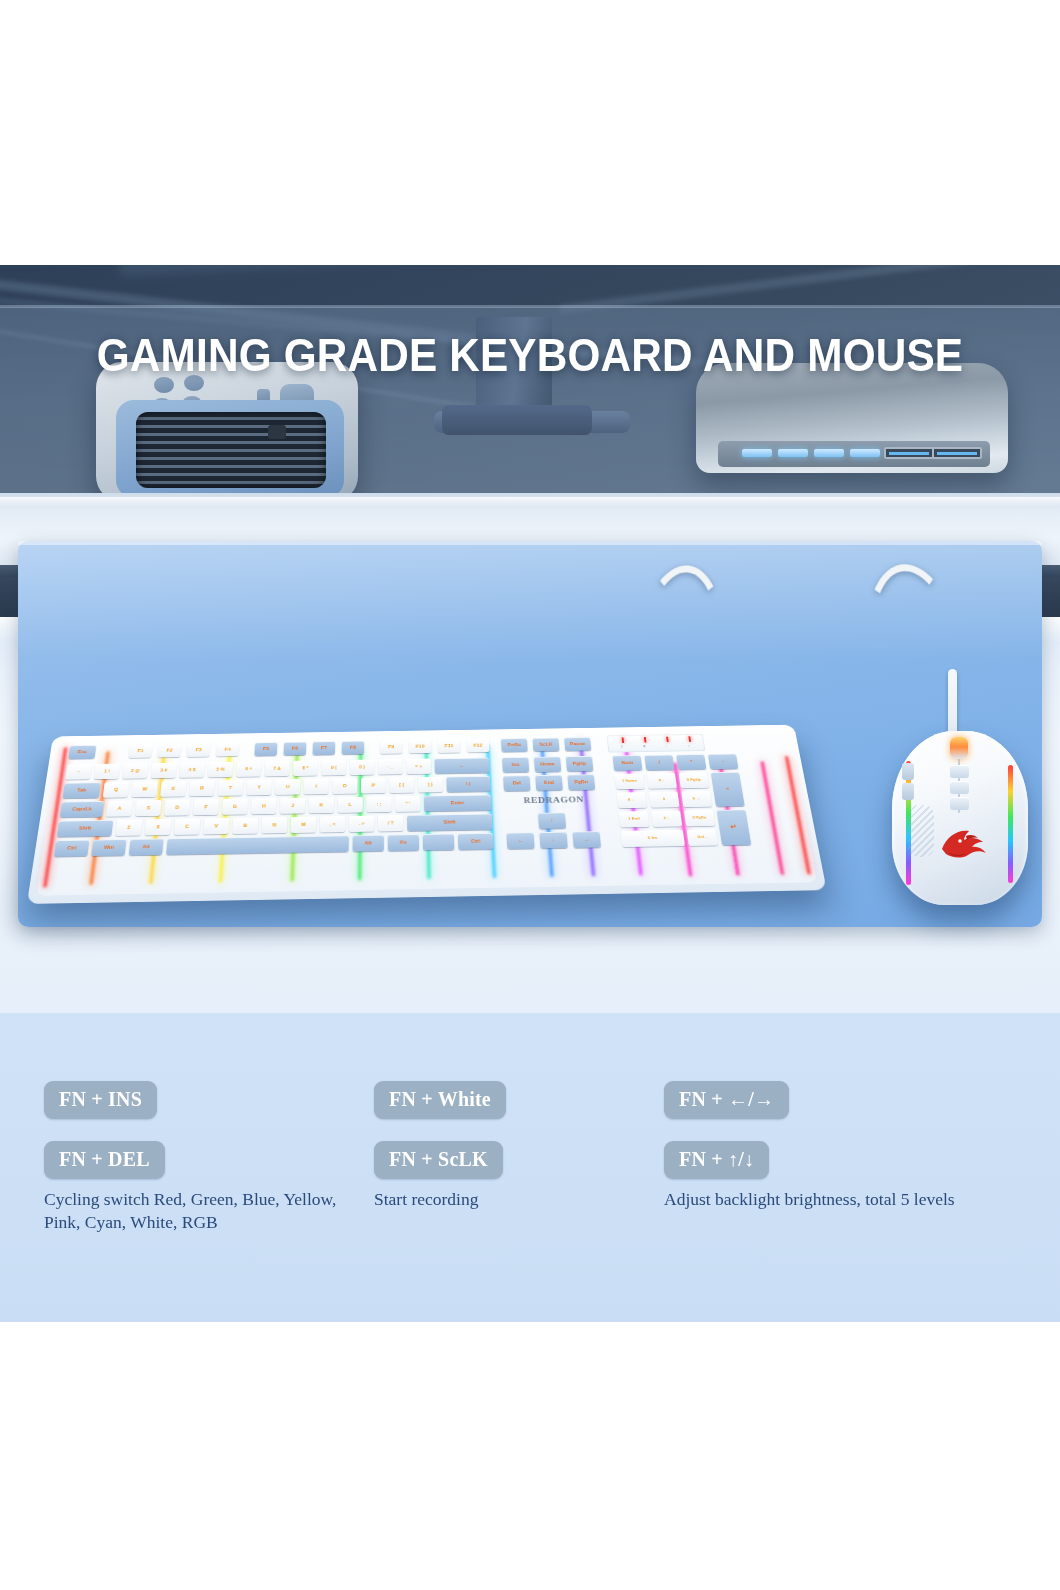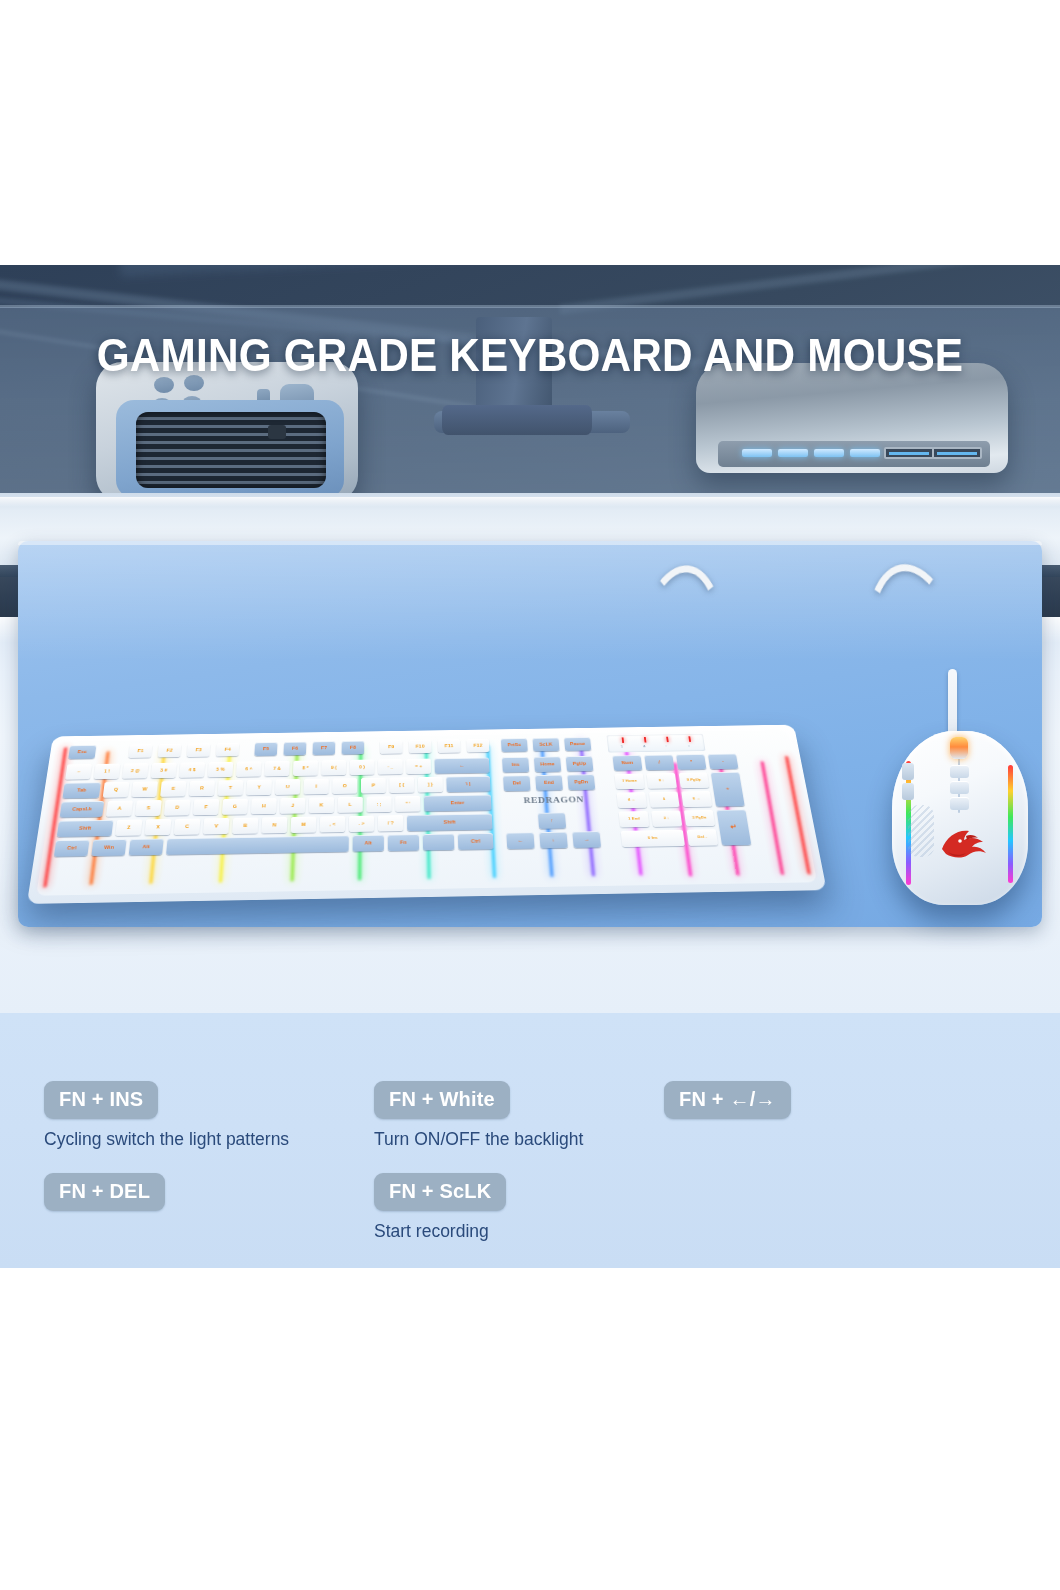--- a/index.html
+++ b/index.html
@@ -141,22 +141,22 @@
   .mouse-cable{position:absolute;left:64px;top:-52px;width:9px;height:70px;border-radius:5px;
     background:linear-gradient(180deg,#f5f8fb,#e5ecf4);box-shadow:0 2px 4px rgba(20,45,80,.3);}
 
   
   .hero-title{position:absolute;left:0;top:296px;width:1060px;text-align:center;
     font-family:"Liberation Sans",sans-serif;font-weight:700;font-size:47px;letter-spacing:.2px;
     color:#ffffff;transform:scaleX(.90);transform-origin:50% 50%;
     text-shadow:0 2px 10px rgba(10,25,45,.55);white-space:nowrap;z-index:20;}
 
   
-  .features{position:absolute;left:0;top:1013px;width:1060px;height:255px;
-    background:linear-gradient(180deg,#cfe2f7 0%,#cde0f6 45%,#c9ddf4 100%);}
+  .features{position:absolute;left:0;top:1013px;width:1060px;height:309px;
+    background:linear-gradient(180deg,#cfe2f7 0%,#cde0f6 45%,#c9ddf4 100%);font-family:Liberation Serif, serif;}
   .feat-grid{position:absolute;left:44px;top:68px;width:980px;}
   .fcol{position:absolute;top:0;}
   .fcol.c1{left:0;width:330px;}
   .fcol.c2{left:330px;width:290px;}
   .fcol.c3{left:620px;width:360px;}
   .frow{margin-bottom:22px;}
   .badge{display:inline-block;background:#9cb0c3;color:#ffffff;border-radius:9px;
     padding:7px 15px 8px;font-size:20px;font-weight:700;letter-spacing:.2px;
     box-shadow:0 1px 2px rgba(60,90,125,.25);}
   .fdesc{margin-top:9px;color:#2a4a7b;font-size:17.5px;line-height:1.33;font-weight:400;}
@@ -601,40 +601,43 @@
   </div>
 
   <h1 class="hero-title">GAMING GRADE KEYBOARD AND MOUSE</h1>
 
   <div class="features">
     <div class="feat-grid">
 
       <div class="fcol c1">
         <div class="frow">
           <span class="badge">FN + INS</span>
-          <div class="fdesc">Cycling switch the light patterns</div>
         </div>
         <div class="frow">
           <span class="badge">FN +  DEL</span>
+          <div class="fdesc">Cycling switch Red, Green, Blue, Yellow, Pink, Cyan, White, RGB</div>
         </div>
       </div>
 
       <div class="fcol c2">
         <div class="frow">
           <span class="badge">FN + White</span>
-          <div class="fdesc">Turn ON/OFF the backlight</div>
         </div>
         <div class="frow">
           <span class="badge">FN + ScLK</span>
           <div class="fdesc">Start recording</div>
         </div>
       </div>
 
       <div class="fcol c3">
         <div class="frow">
           <span class="badge">FN + ←/→</span>
         </div>
+        <div class="frow">
+          <span class="badge">FN + ↑/↓</span>
+          <div class="fdesc">Adjust backlight brightness, total 5 levels</div>
+        </div>
       </div>
 
     </div>
   </div>
 
 </div>
 
 </body></html>

